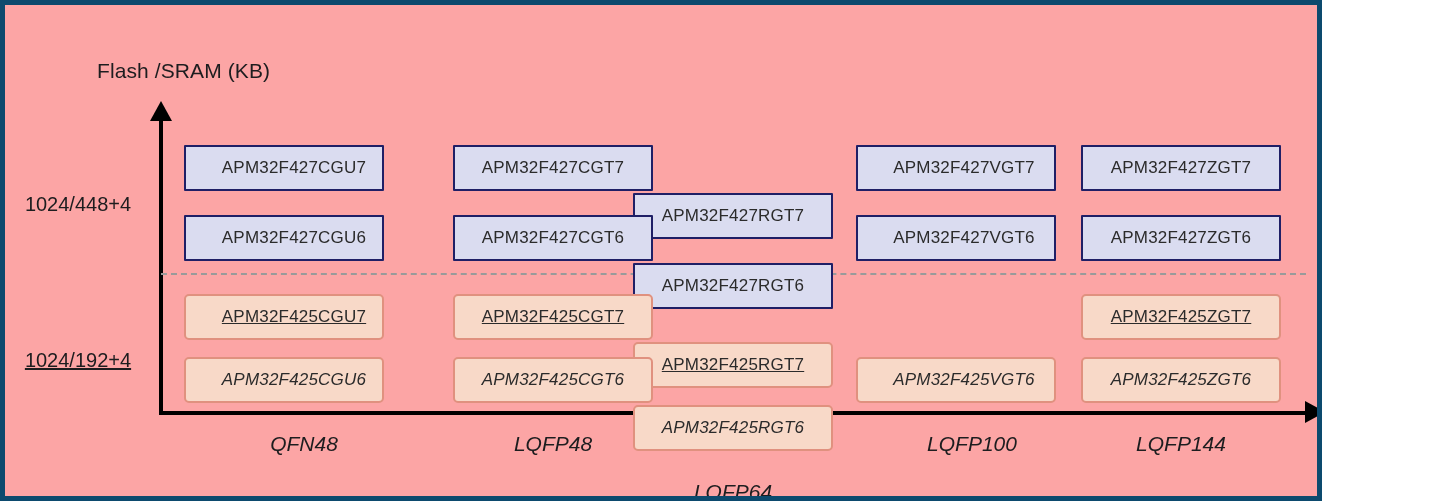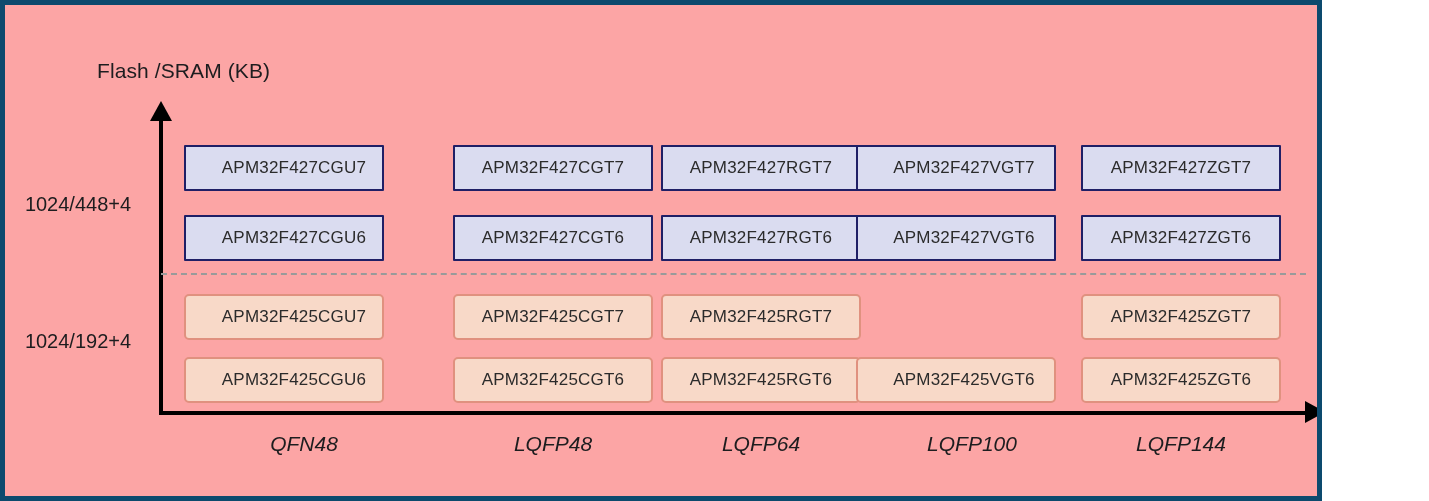--- a/index.html
+++ b/index.html
@@ -94,36 +94,36 @@
   .ytick {
     position: absolute;
     left: 0;
     width: 146px;
     text-align: center;
     font-size: 20px;
     color: #1d1d1f;
     white-space: nowrap;
   }
   .ytick-0 { top: 188px; }
-  .ytick-1 { top: 325px; }
+  .ytick-1 { top: 344px; text-decoration: underline; }
 
   
   .xtick {
     position: absolute;
     top: 427px;
     width: 200px;
     text-align: center;
     font-size: 21px;
     color: #1d1d1f;
     white-space: nowrap;
     font-style: italic;
   }
   .xcol-0 { left: 179px; padding-left: 20px; }
   .xcol-1 { left: 404px; margin-left: 44px; }
-  .xcol-2 { left: 656px; }
+  .xcol-2 { left: 628px; margin-top: 48px; }
   .xcol-3 { left: 851px; padding-left: 16px; }
   .xcol-4 { left: 1076px; }
 
   
   .part-box {
     position: absolute;
     width: 200px;
     height: 46px;
     box-sizing: border-box;
     display: flex;
@@ -140,22 +140,22 @@
     border-radius: 1px;
   }
   .part-box.orange {
     background: #f8d9c8;
     border: 2px solid #e0917f;
     border-radius: 5px;
   }
 
   .row-0 { top: 140px; }
   .row-1 { top: 210px; }
-  .row-2 { top: 289px; }
-  .row-3 { top: 352px; }
+  .row-2 { top: 289px; text-decoration: underline; }
+  .row-3 { top: 352px; font-style: italic; }
 </style>
 </head>
 <body>
 
 <div class="page">
 
   <div class="y-axis-line"></div>
   <div class="y-axis-arrow"></div>
   <div class="axis-title-y">Flash /SRAM (KB)</div>
 

